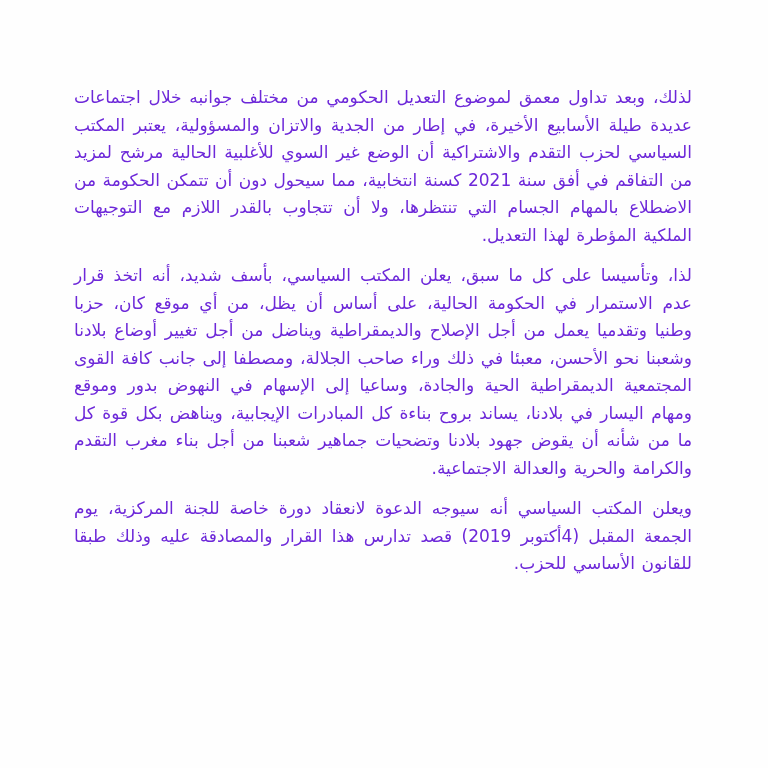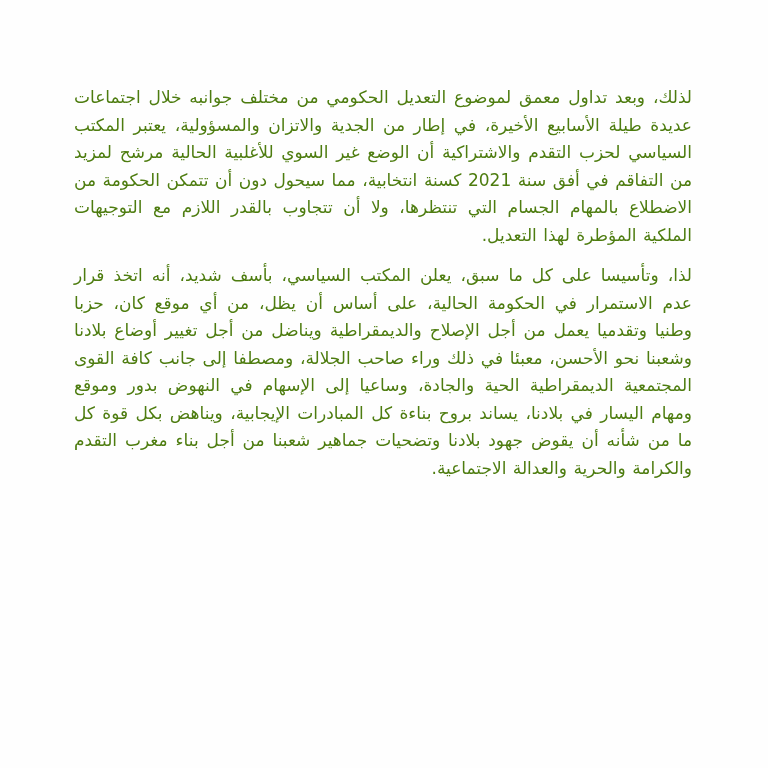--- a/index.html
+++ b/index.html
@@ -16,28 +16,29 @@
   .page {
     box-sizing: border-box;
     width: 768px;
     height: 768px;
     background: #fefefe;
     padding: 84px 76px 0 74px;
     direction: rtl;
   }
   .para {
     margin: 0 0 13px 0;
-    color: #4d7c0f;
+    color: #6d28d9;
     font-size: 17px;
     line-height: 27.5px;
     text-align: justify;
     text-align-last: right;
     word-spacing: 1px;
     letter-spacing: 0;
   }
 </style>
 </head>
 <body>
 
 <div class="page" dir="rtl">
   <p class="para">لذلك، وبعد تداول معمق لموضوع التعديل الحكومي من مختلف جوانبه خلال اجتماعات عديدة طيلة الأسابيع الأخيرة، في إطار من الجدية والاتزان والمسؤولية، يعتبر المكتب السياسي لحزب التقدم والاشتراكية أن الوضع غير السوي للأغلبية الحالية مرشح لمزيد من التفاقم في أفق سنة 2021 كسنة انتخابية، مما سيحول دون أن تتمكن الحكومة من الاضطلاع بالمهام الجسام التي تنتظرها، ولا أن تتجاوب بالقدر اللازم مع التوجيهات الملكية المؤطرة لهذا التعديل.</p>
   <p class="para">لذا، وتأسيسا على كل ما سبق، يعلن المكتب السياسي، بأسف شديد، أنه اتخذ قرار عدم الاستمرار في الحكومة الحالية، على أساس أن يظل، من أي موقع كان، حزبا وطنيا وتقدميا يعمل من أجل الإصلاح والديمقراطية ويناضل من أجل تغيير أوضاع بلادنا وشعبنا نحو الأحسن، معبئا في ذلك وراء صاحب الجلالة، ومصطفا إلى جانب كافة القوى المجتمعية الديمقراطية الحية والجادة، وساعيا إلى الإسهام في النهوض بدور وموقع ومهام اليسار في بلادنا، يساند بروح بناءة كل المبادرات الإيجابية، ويناهض بكل قوة كل ما من شأنه أن يقوض جهود بلادنا وتضحيات جماهير شعبنا من أجل بناء مغرب التقدم والكرامة والحرية والعدالة الاجتماعية.</p>
+  <p class="para">ويعلن المكتب السياسي أنه سيوجه الدعوة لانعقاد دورة خاصة للجنة المركزية، يوم الجمعة المقبل (4أكتوبر 2019) قصد تدارس هذا القرار والمصادقة عليه وذلك طبقا للقانون الأساسي للحزب.</p>
 </div>
 
 </body></html>

